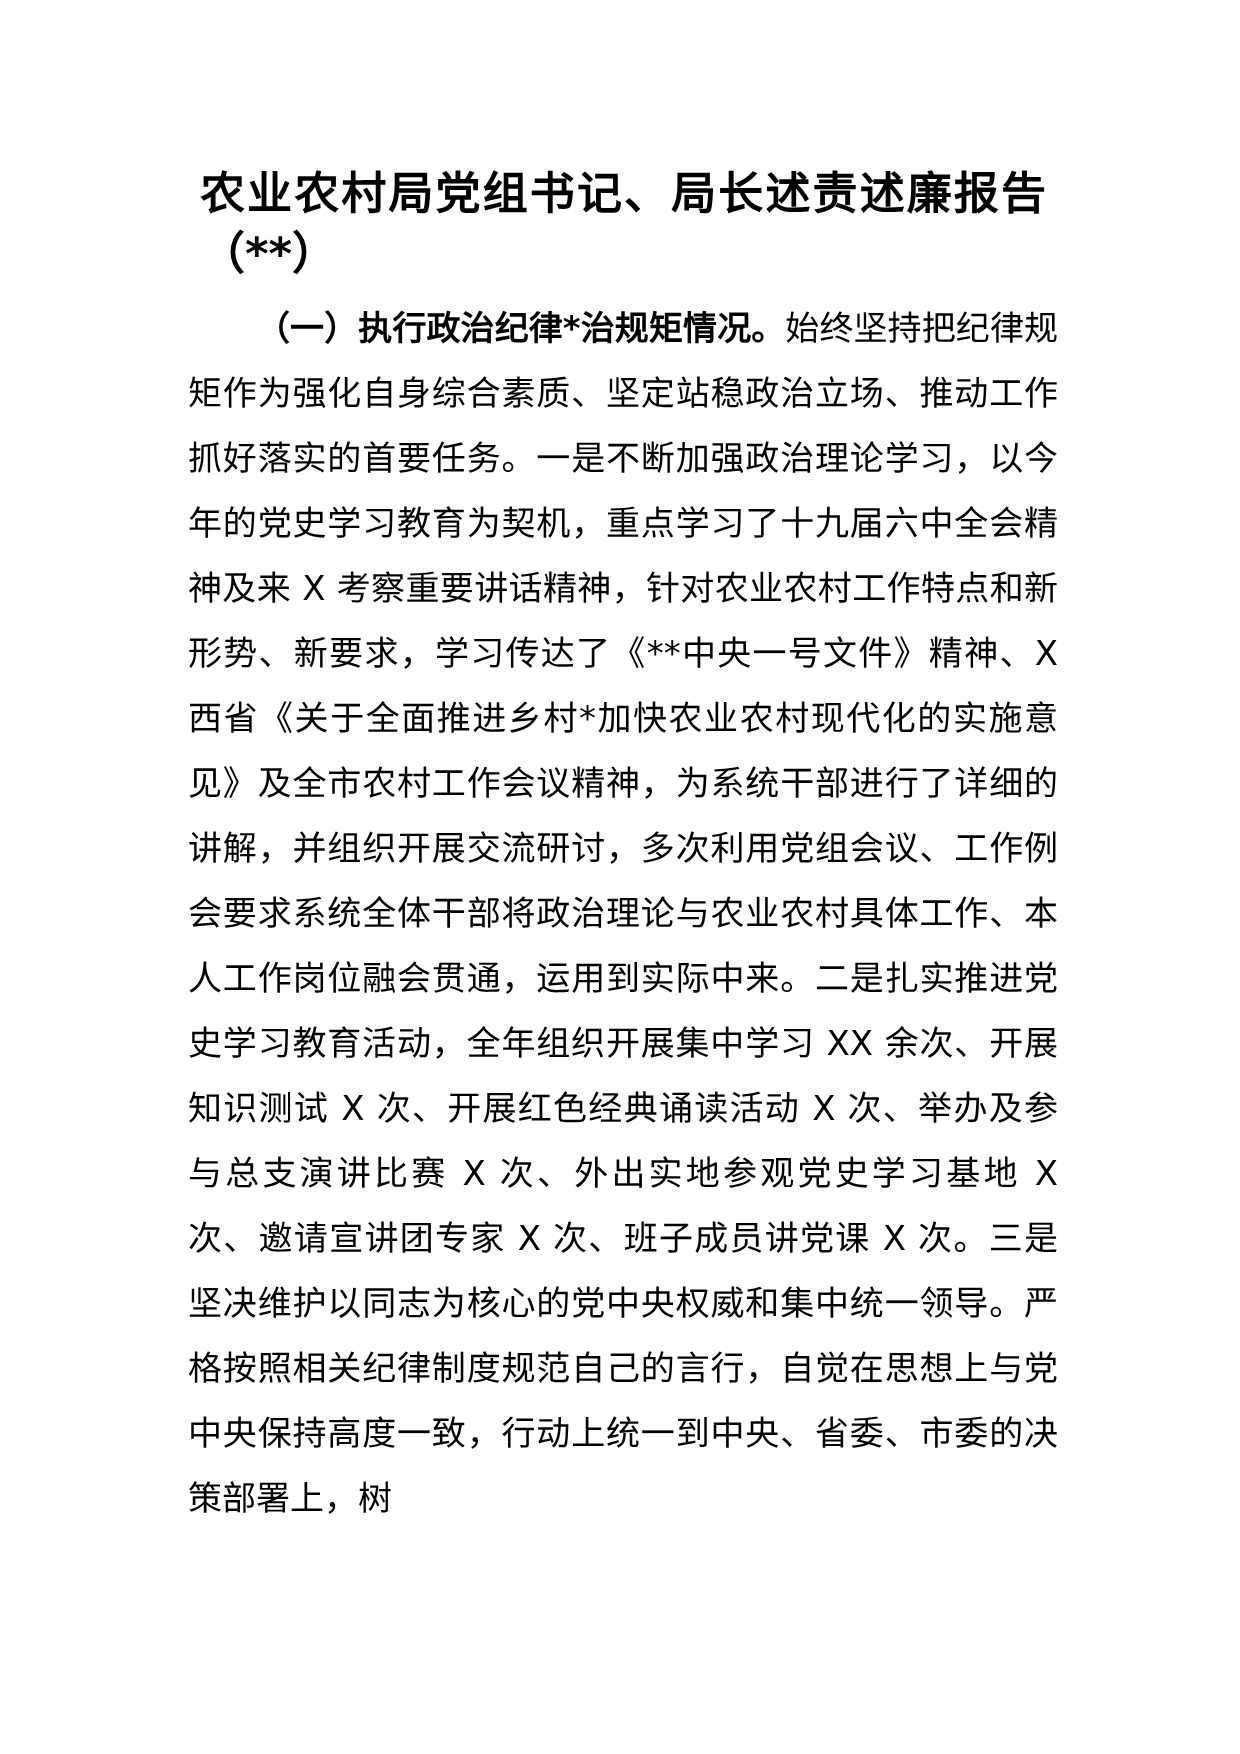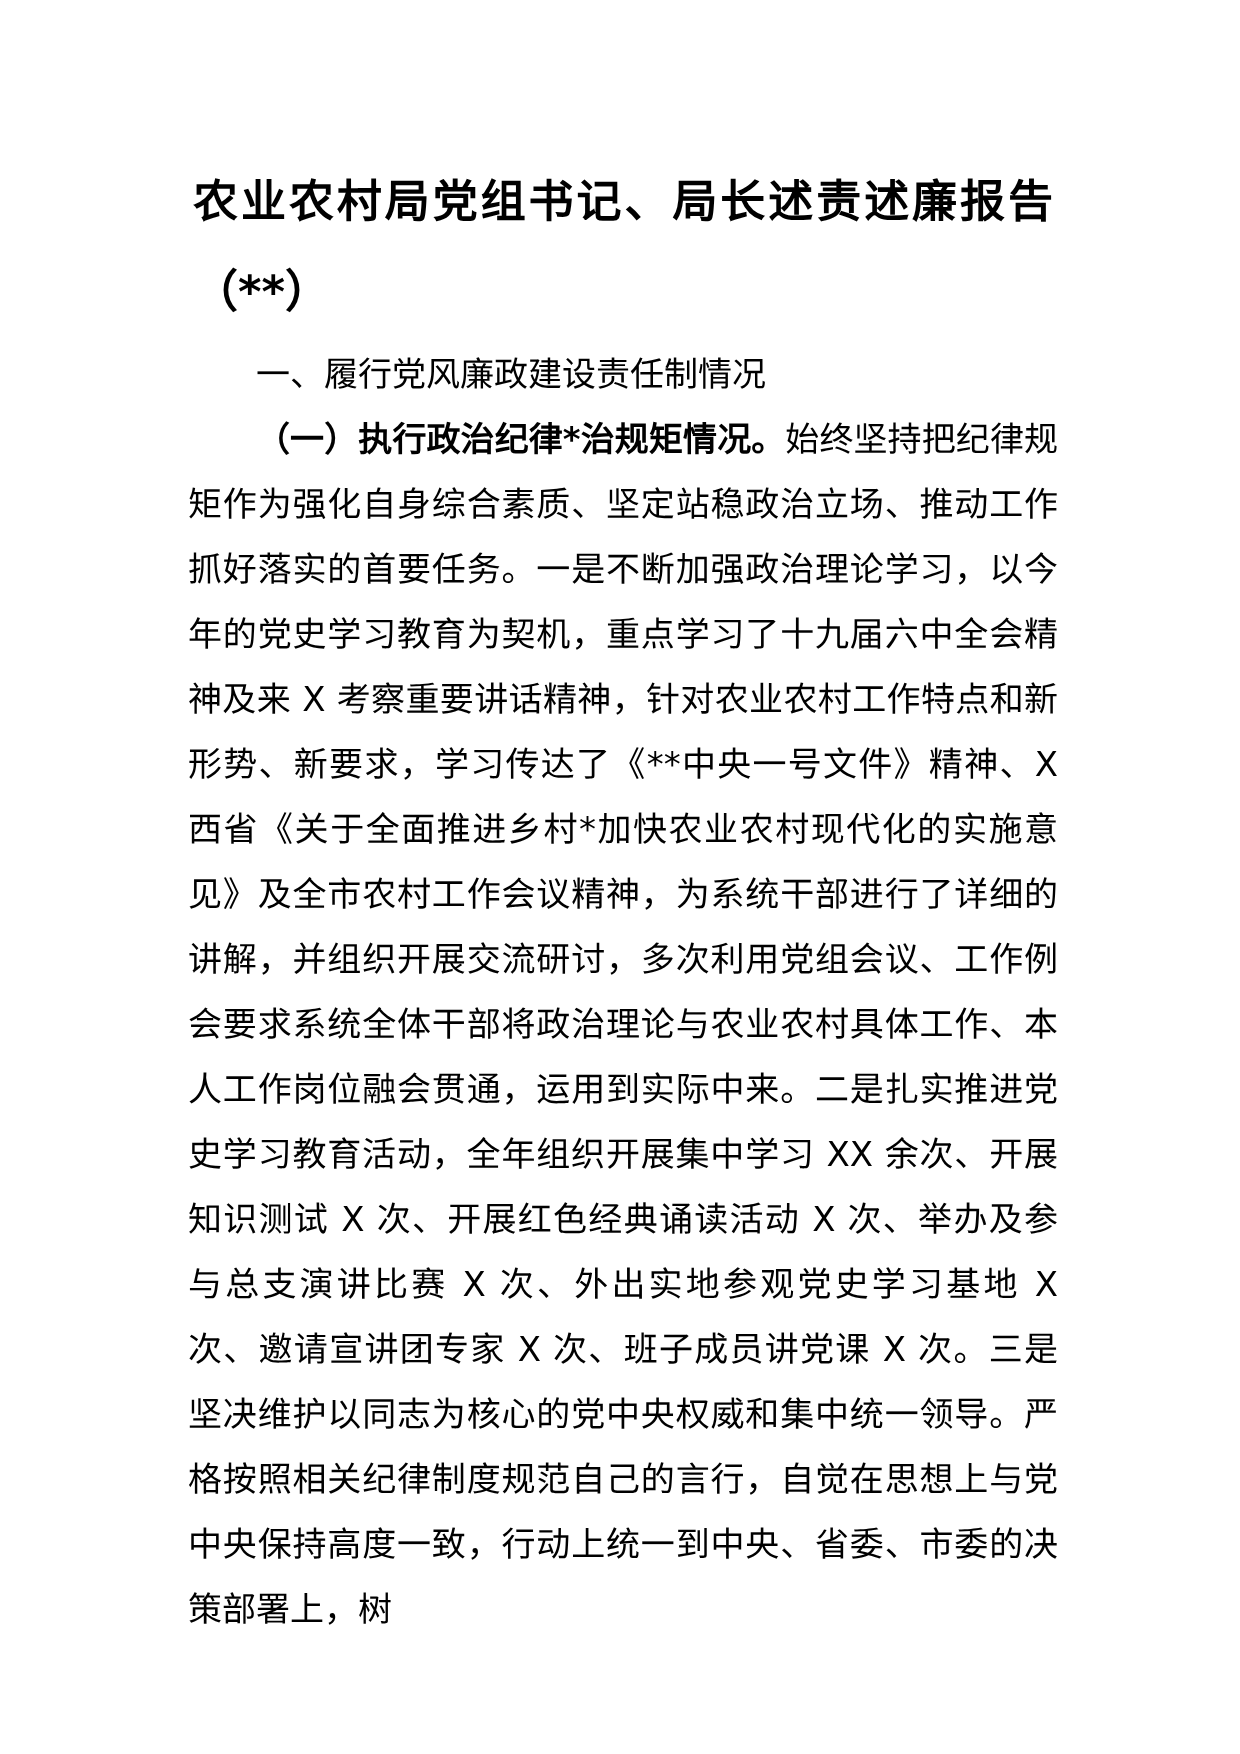--- a/index.html
+++ b/index.html
@@ -16,24 +16,24 @@
     font-family: "DejaVu Sans", sans-serif;
     overflow: hidden;
   }
   .content {
     position: absolute;
     left: 188px;
     top: 152px;
     width: 870px;
   }
   .doc-title {
-    margin: 5px;
+    margin: 12px;
     font-size: 45px;
     font-weight: bold;
-    line-height: 90px;
+    line-height: 60px;
     text-align: justify;
     letter-spacing: 0;
   }
   .para {
     margin: 0;
     font-size: 34px;
     line-height: 65px;
     text-align: justify;
     text-indent: 2em;
     font-weight: normal;
@@ -49,19 +49,18 @@
 <body>
 
 <div class="page">
   <div class="content">
 
     <h1 class="doc-title">农业农村局党组书记、局长述责述廉报告（**）</h1>
 
     <div class="doc-body">
 
 
-      <p class="para">一、履行党风廉政建设责任制情况</p>
 
       <p class="para"><b class="lead">（一）执行政治纪律*治规矩情况。</b><span>始终坚持把纪律规矩作为强化自身综合素质、坚定站稳政治立场、推动工作抓好落实的首要任务。一是不断加强政治理论学习，以今年的党史学习教育为契机，重点学习了十九届六中全会精神及来 X 考察重要讲话精神，针对农业农村工作特点和新形势、新要求，学习传达了《**中央一号文件》精神、X 西省《关于全面推进乡村*加快农业农村现代化的实施意见》及全市农村工作会议精神，为系统干部进行了详细的讲解，并组织开展交流研讨，多次利用党组会议、工作例会要求系统全体干部将政治理论与农业农村具体工作、本人工作岗位融会贯通，运用到实际中来。二是扎实推进党史学习教育活动，全年组织开展集中学习 XX 余次、开展知识测试 X 次、开展红色经典诵读活动 X 次、举办及参与总支演讲比赛 X 次、外出实地参观党史学习基地 X 次、邀请宣讲团专家 X 次、班子成员讲党课 X 次。三是坚决维护以同志为核心的党中央权威和集中统一领导。严格按照相关纪律制度规范自己的言行，自觉在思想上与党中央保持高度一致，行动上统一到中央、省委、市委的决策部署上，树</span></p>
 
     </div>
   </div>
 </div>
 
 </body></html>

